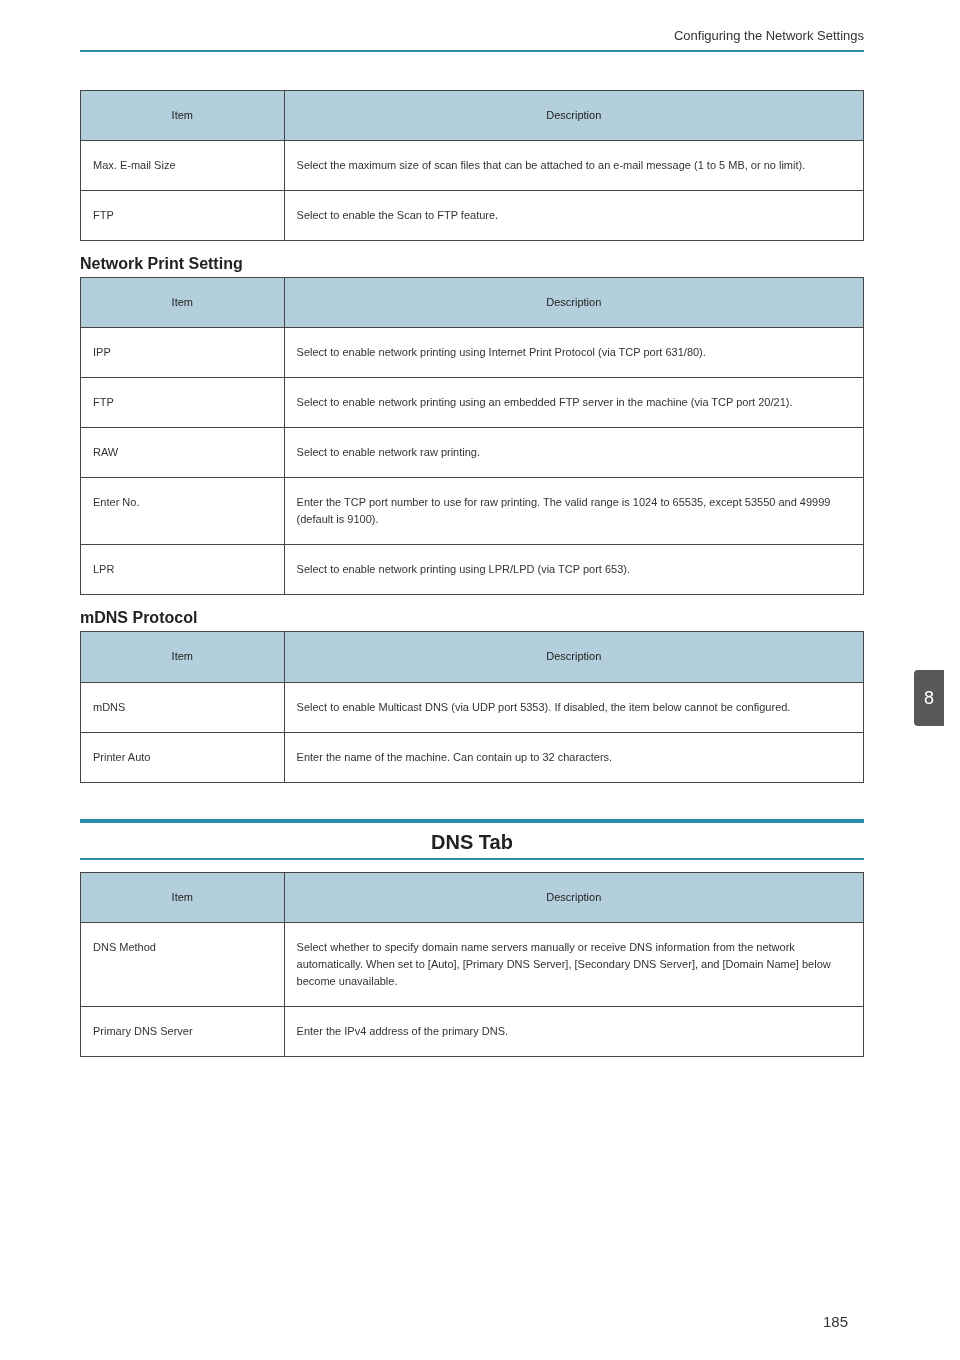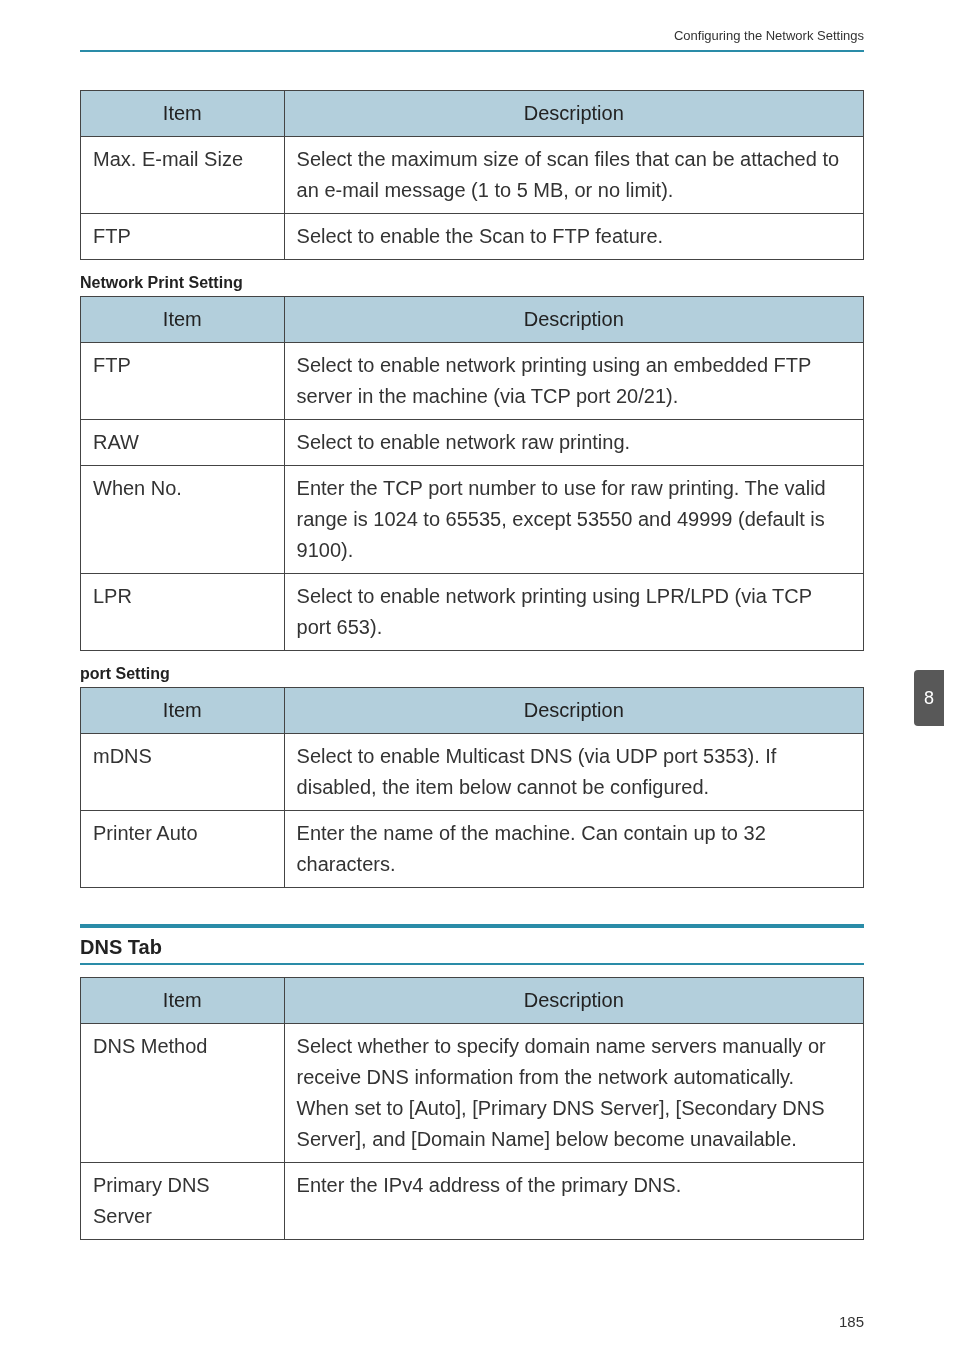--- a/index.html
+++ b/index.html
@@ -35,22 +35,22 @@
     margin: 14px 0 4px 0;
     color: #222;
   }
   table.data {
     width: 100%;
     border-collapse: collapse;
     table-layout: fixed;
   }
   table.data th, table.data td {
     border: 1px solid #444;
-    padding: 7px 12px;
-    font-size: 20px;
+    padding: 16px 12px;
+    font-size: 11px;
     font-weight: 300;
     vertical-align: top;
     text-align: left;
     line-height: 1.55;
   }
   table.data th {
     background: #b3cfdc;
     text-align: center;
     font-weight: 300;
     color: #222;
@@ -61,20 +61,21 @@
   .h2-rule-top {
     height: 4px;
     background: #2a8ca8;
     margin-bottom: 8px;
   }
   .h2-title {
     font-size: 20px;
     font-weight: 700;
     color: #222;
     margin-bottom: 4px;
+    text-align: center;
   }
   .h2-rule-bot {
     height: 2px;
     background: #2a8ca8;
     margin-bottom: 12px;
   }
   .side-tab {
     position: absolute;
     right: 0;
     top: 670px;
@@ -85,21 +86,21 @@
     display: flex;
     align-items: center;
     justify-content: center;
     font-size: 18px;
     border-top-left-radius: 4px;
     border-bottom-left-radius: 4px;
   }
   .page-num {
     position: absolute;
     bottom: 30px;
-    right: 80px;
+    right: 96px;
     font-size: 15px;
     color: #333;
     font-weight: 300;
   }
 </style>
 </head>
 <body>
 
 <div class="page">
 
@@ -138,39 +139,43 @@
           <col class="desc">
         </colgroup>
       <thead>
         <tr>
           <th>Item</th>
           <th>Description</th>
         </tr>
       </thead>
       <tbody>
         <tr>
+          <td>IPP</td>
+          <td>Select to enable network printing using Internet Print Protocol (via TCP port 631/80).</td>
+        </tr>
+        <tr>
           <td>FTP</td>
           <td>Select to enable network printing using an embedded FTP server in the machine (via TCP port 20/21).</td>
         </tr>
         <tr>
           <td>RAW</td>
           <td>Select to enable network raw printing.</td>
         </tr>
         <tr>
-          <td>When No.</td>
+          <td>Enter No.</td>
           <td>Enter the TCP port number to use for raw printing. The valid range is 1024 to 65535, except 53550 and 49999 (default is 9100).</td>
         </tr>
         <tr>
           <td>LPR</td>
           <td>Select to enable network printing using LPR/LPD (via TCP port 653).</td>
         </tr>
       </tbody>
     </table>
 
-    <div class="section-caption">port Setting</div>
+    <div class="section-caption">mDNS Protocol</div>
     <table class="data">
       <colgroup>
           <col class="item">
           <col class="desc">
         </colgroup>
       <thead>
         <tr>
           <th>Item</th>
           <th>Description</th>
         </tr>

